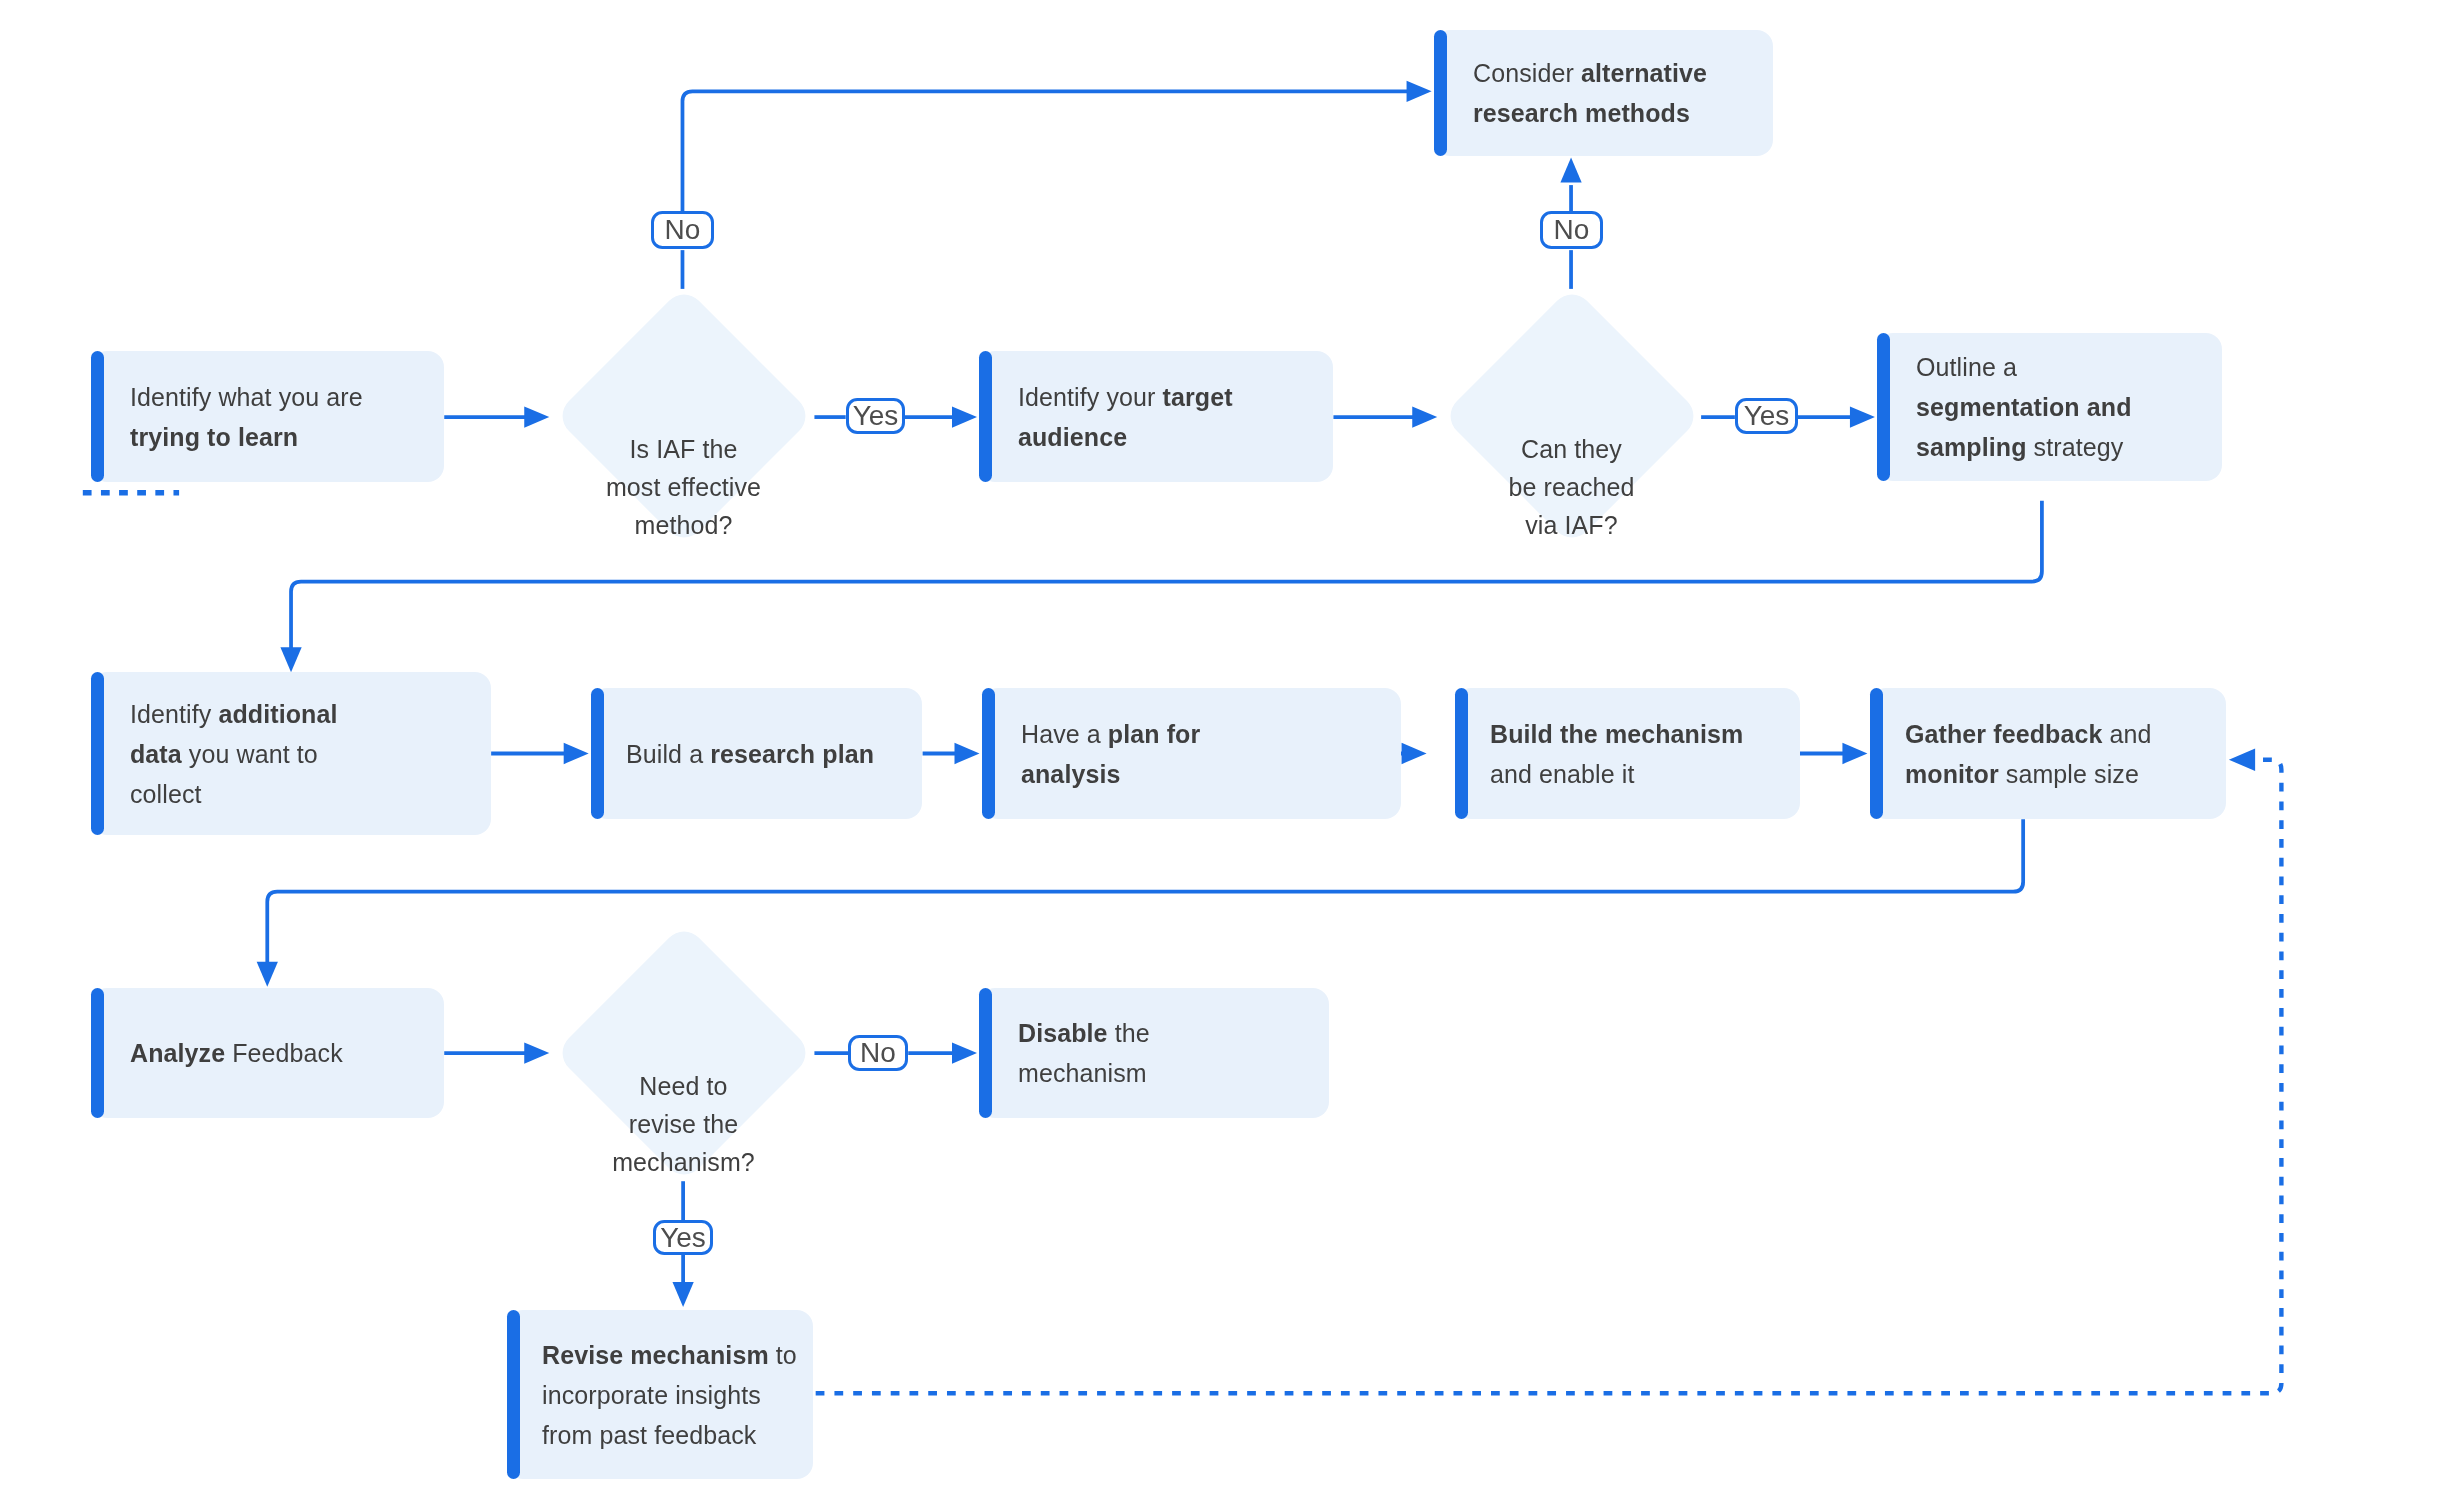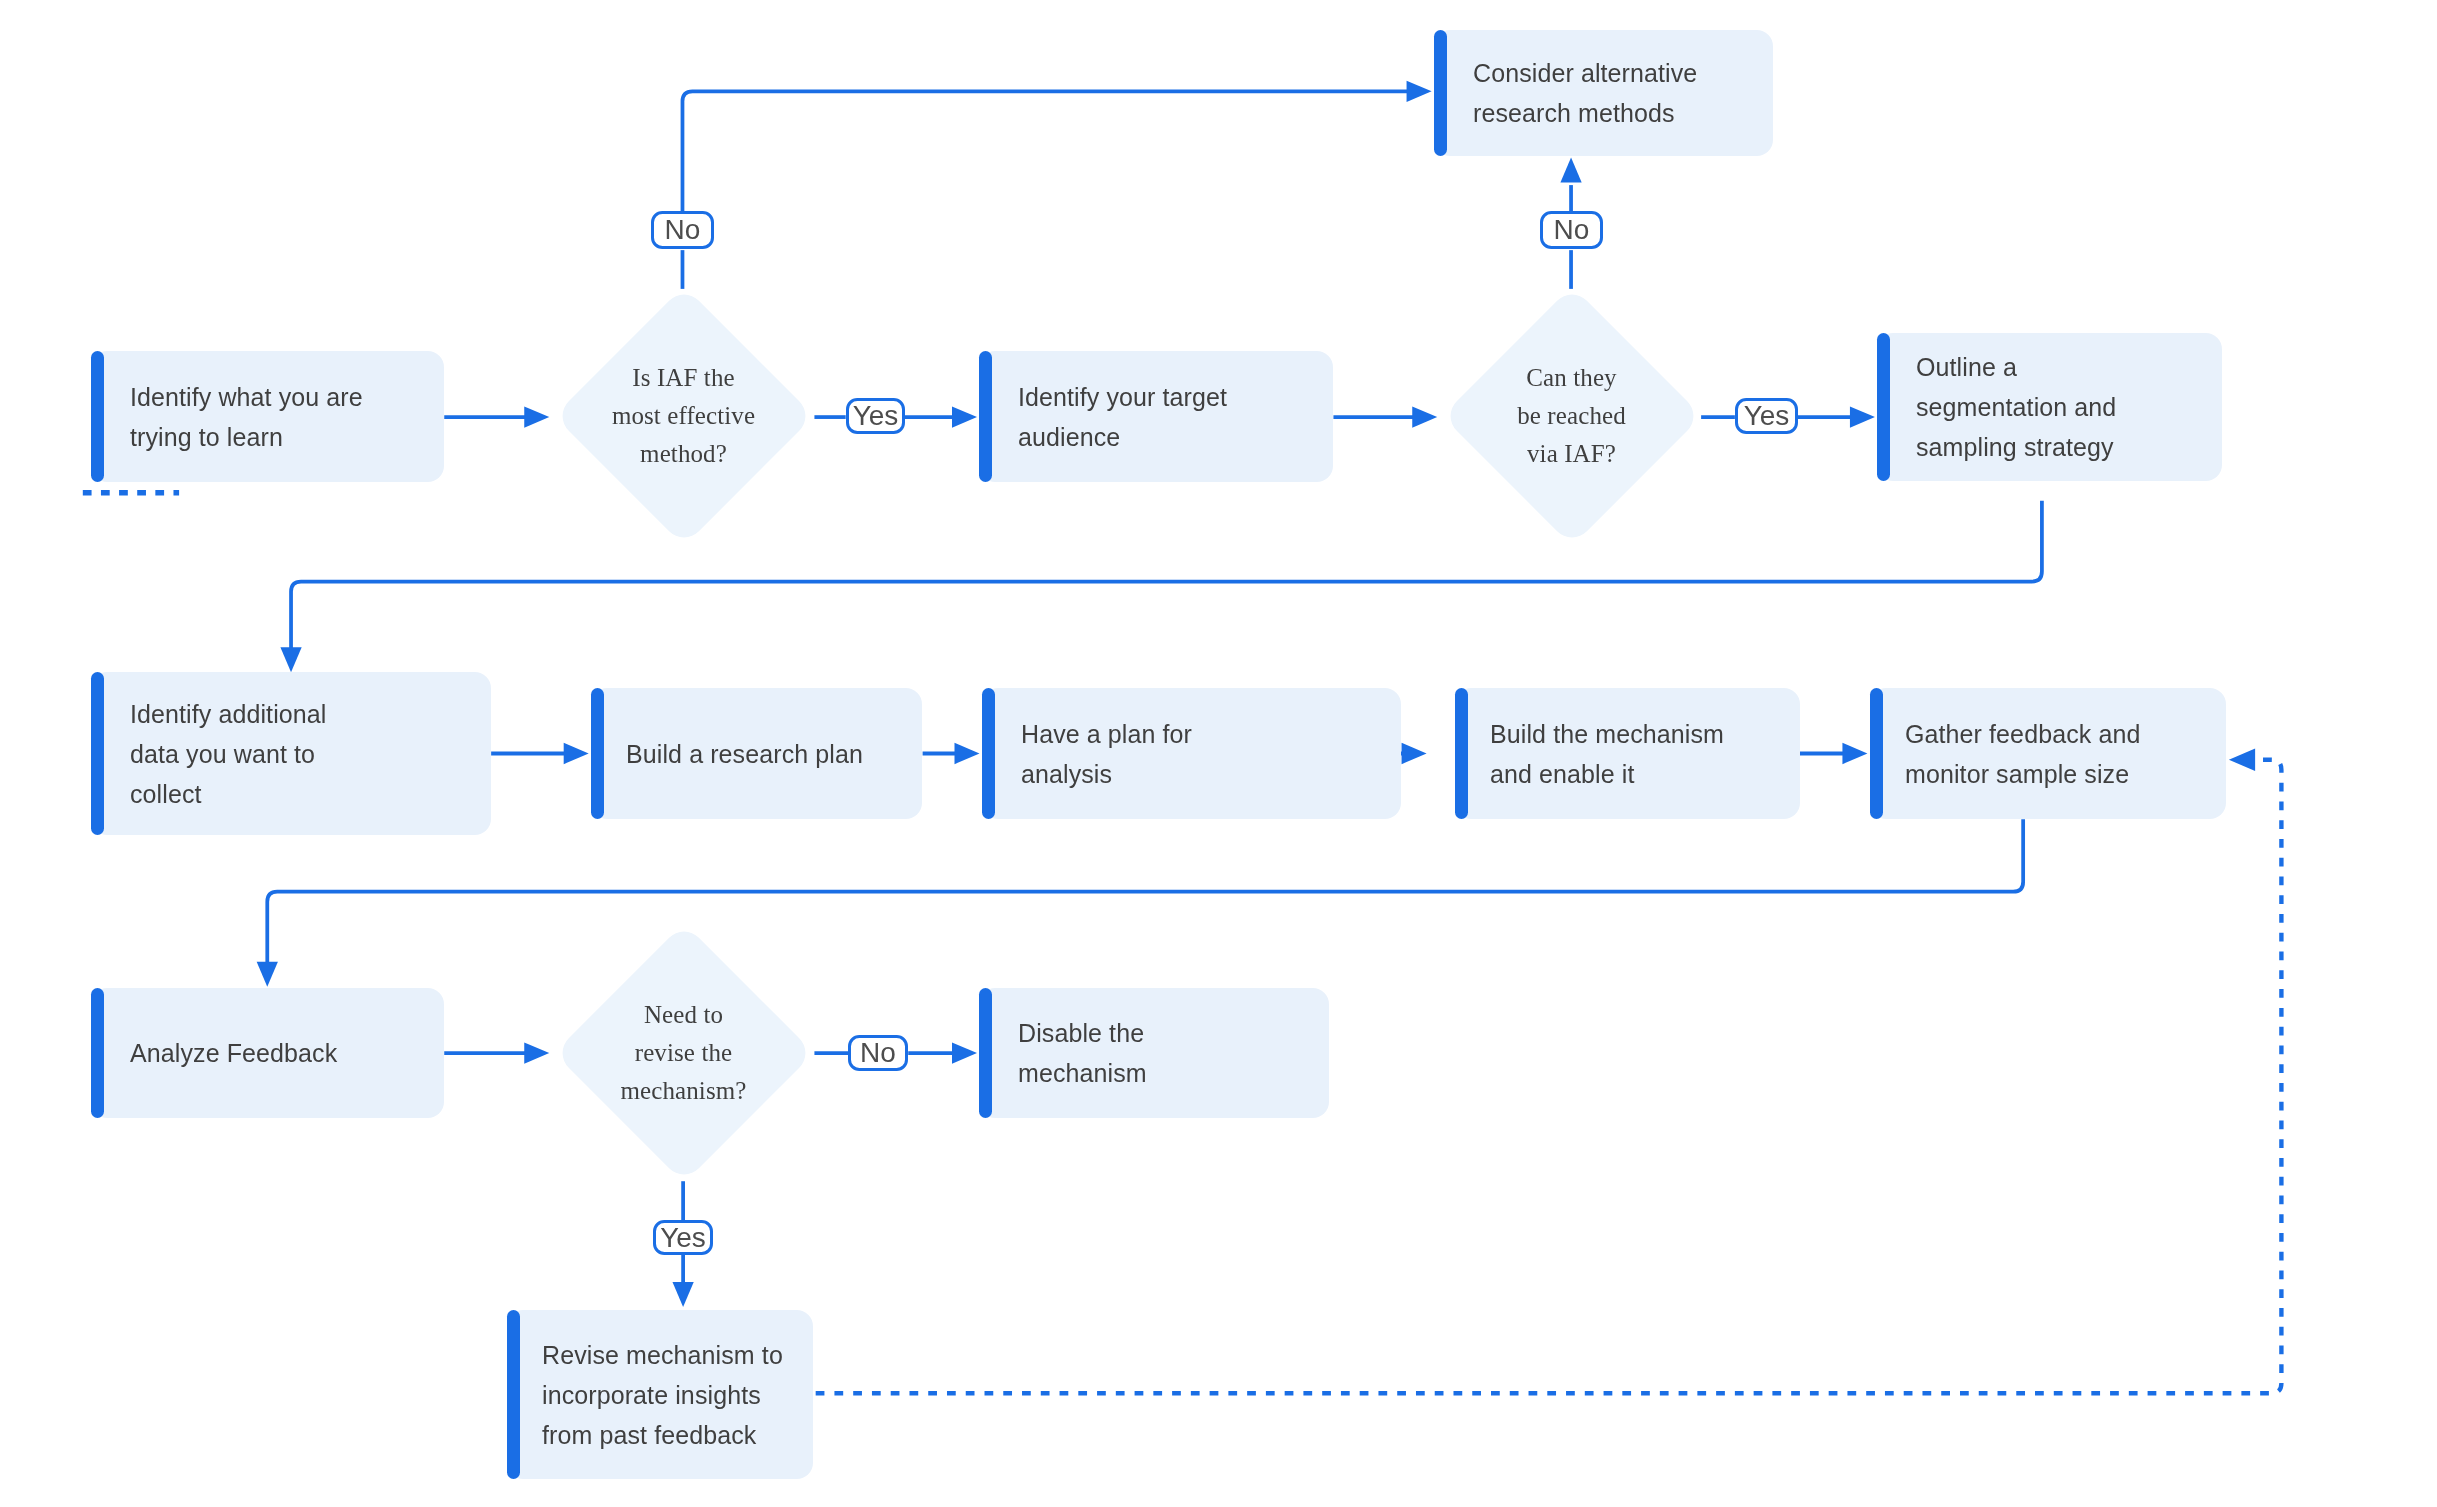--- a/index.html
+++ b/index.html
@@ -27,22 +27,22 @@
     padding:0 17.5px 0 39px;
   }
   .box .bar{
     position:absolute;left:0;top:0;height:100%;width:12.5px;
     background:var(--accent);border-radius:8.1px;
   }
   .txt{
     position:relative;white-space:pre-line;font-size:25px;line-height:40px;
     color:var(--text);letter-spacing:0.1px;
   }
-  .txt .b{font-weight:normal;}
-  .diamond{display:flex;align-items:center;justify-content:center;font-family:Liberation Serif, serif;}
+  .txt .b{font-weight:bold;}
+  .diamond{display:flex;align-items:flex-end;justify-content:center;}
   .diamond .shape{
     position:absolute;left:50%;top:50%;width:184px;height:184px;
     transform:translate(-50%,-50%) rotate(45deg);
     background:var(--diamond-fill);border-radius:21px;
   }
   .diamond .txt{text-align:center;line-height:38px;}
   .pill{
     position:absolute;z-index:3;box-sizing:border-box;background:var(--background);
     border:3.8px solid var(--accent);border-radius:11.3px;
     display:flex;align-items:center;justify-content:center;

